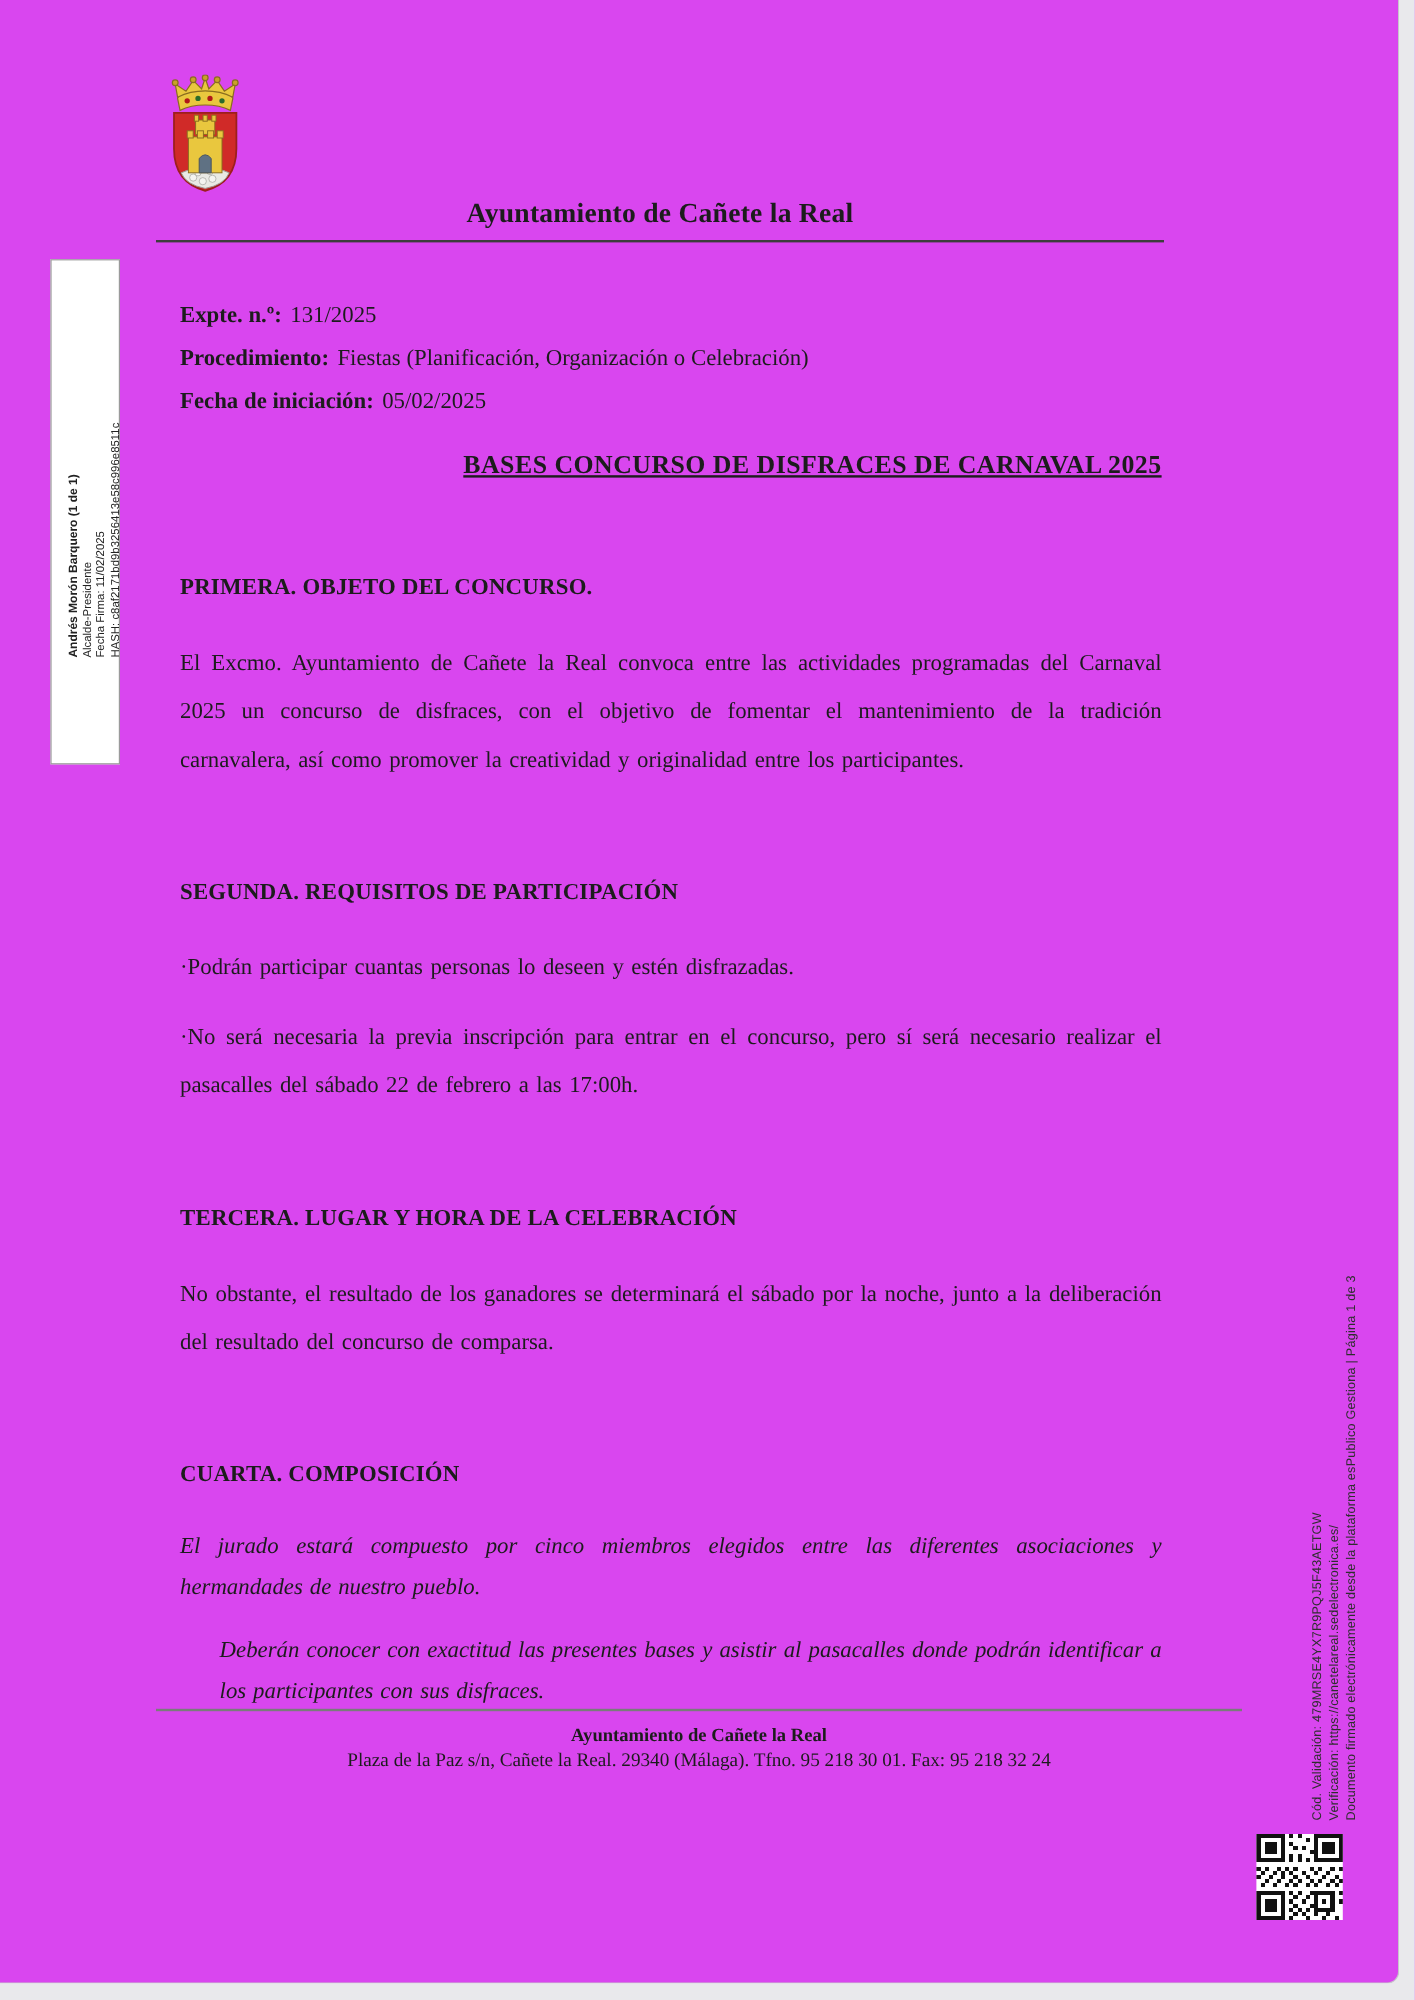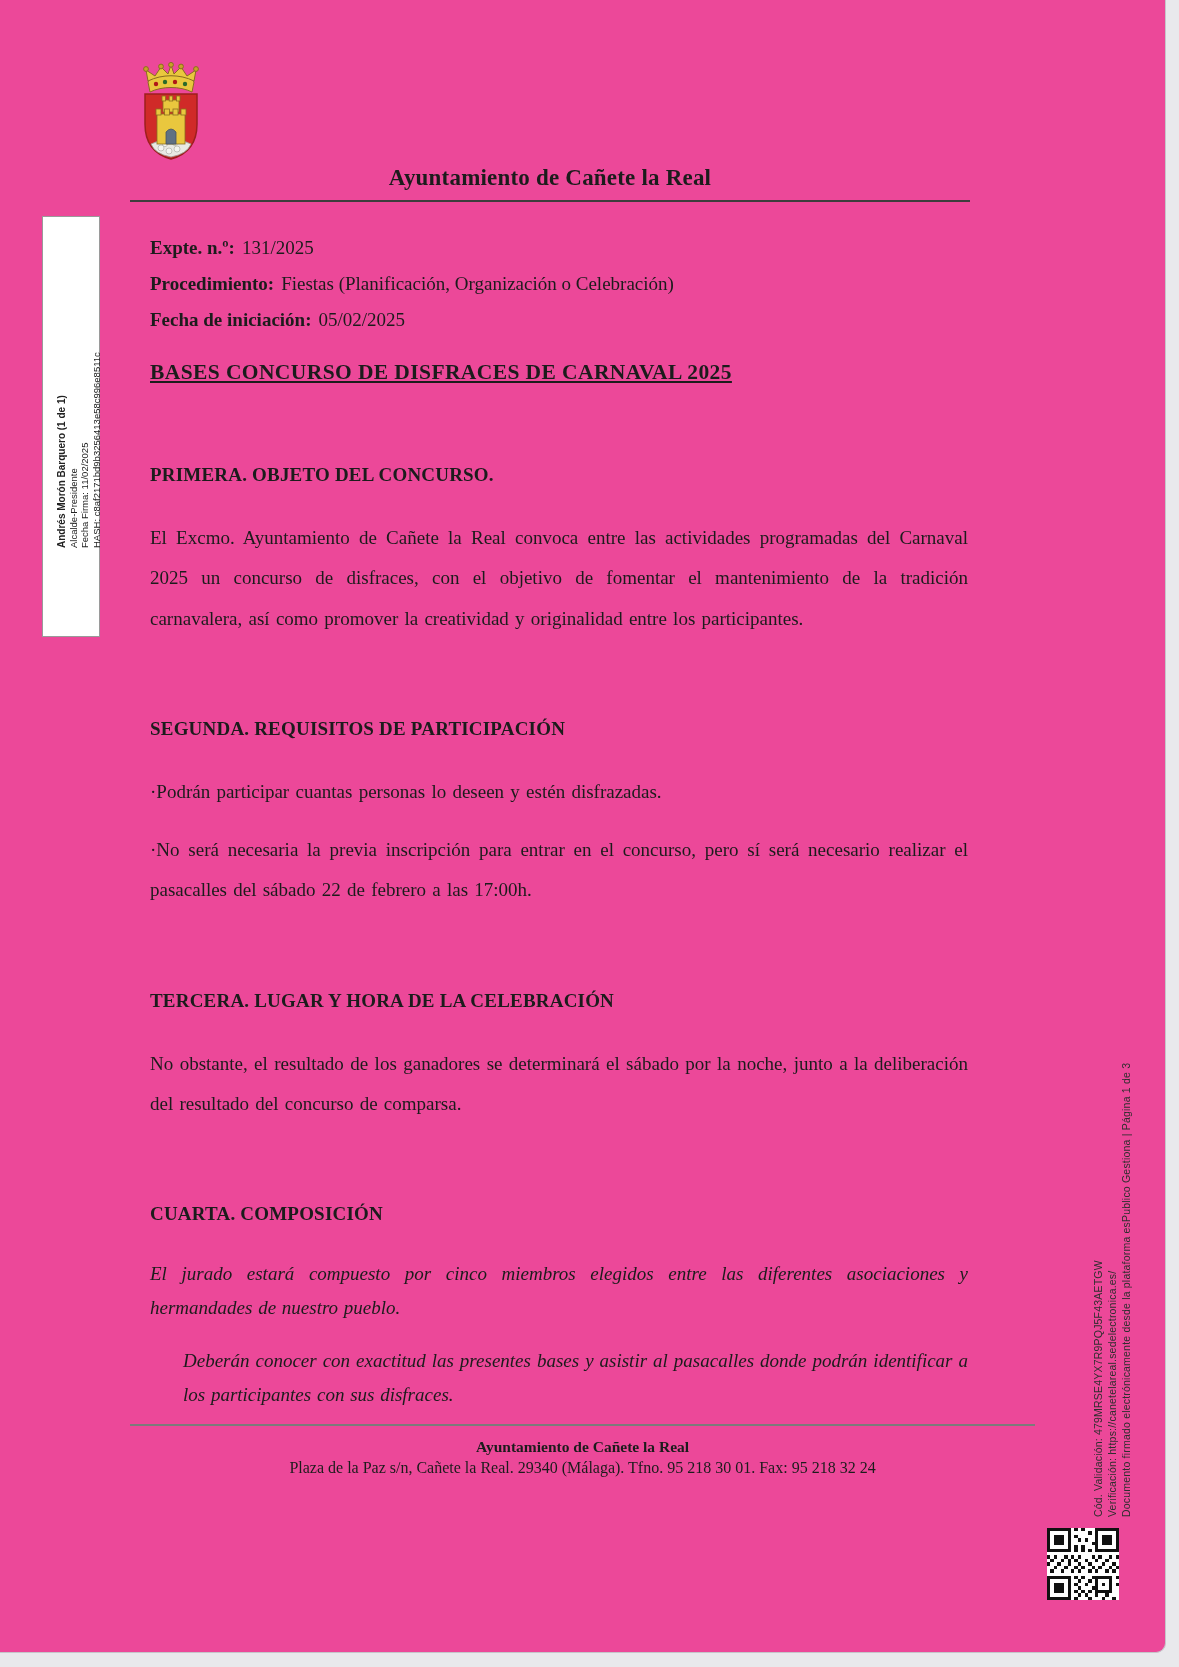--- a/index.html
+++ b/index.html
@@ -7,44 +7,44 @@
   body {
     background: #e9e9ec;
     font-family: "Liberation Serif", serif;
     color: #1c1c1c;
     position: relative;
     overflow: hidden;
   }
   .page {
     position: absolute; left: 0; top: 0;
     width: 1166px; height: 1653px;
-    background: #ec4899;
+    background: #d946ef;
     border-right: 1px solid #c6c6ca;
     border-bottom: 1px solid #c6c6ca;
     border-bottom-right-radius: 10px;
   }
   
   .crest { position: absolute; left: 135px; top: 62px; }
   .header-title {
     position: absolute; left: 130px; top: 165px; width: 840px;
     text-align: center; font-weight: bold; font-size: 23px; letter-spacing: 0.2px;
   }
   .header-rule {
     position: absolute; left: 130px; top: 200px; width: 840px;
     border-top: 2px solid #3d3d3d;
   }
   
   .content {
-    position: absolute; left: 150px; top: 230px; width: 818px;
+    position: absolute; left: 150px; top: 245px; width: 818px;
     font-size: 19px;
   }
   .meta-line { line-height: 36px; }
   .meta-line b { margin-right: 7px; }
   .doc-title {
-    margin-top: 22px; text-align: left; font-weight: bold; font-size: 21.5px;
+    margin-top: 22px; text-align: right; font-weight: bold; font-size: 21.5px;
     text-decoration: underline; letter-spacing: 0.4px;
   }
   .section-heading {
     margin-top: 79px; margin-bottom: 32px;
     font-weight: bold; font-size: 19px; letter-spacing: 0.2px;
   }
   .para {
     text-align: justify; line-height: 2.12; word-spacing: 1.5px;
     margin-bottom: 18px;
   }

